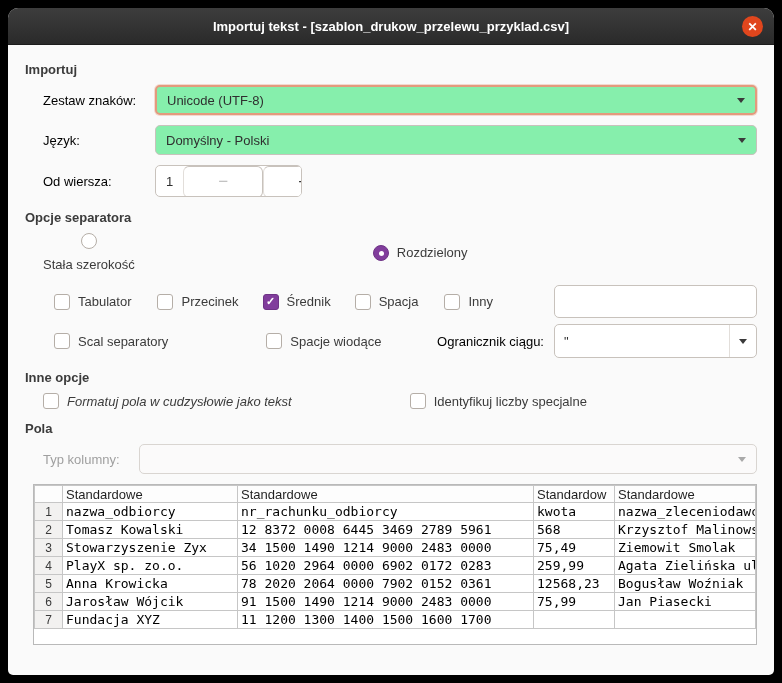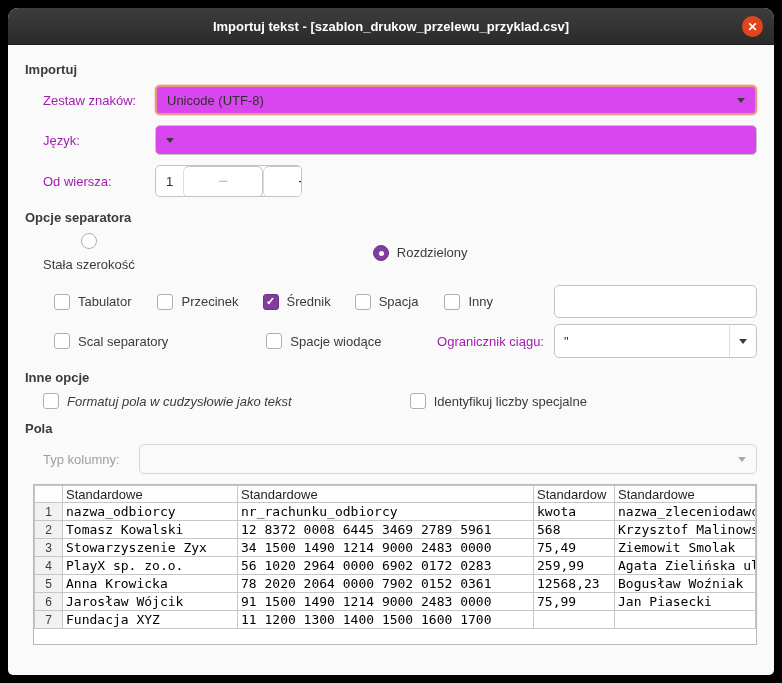--- a/index.html
+++ b/index.html
@@ -25,27 +25,27 @@
     border-radius: 50%; background: #e0461d; color: #fff;
     display: flex; align-items: center; justify-content: center;
     font-size: 12px; font-weight: bold; cursor: pointer;
   }
 
   .content { flex: 1; padding: 9px 17px 0 17px; position: relative; }
 
   h3.sect { font-size: 13px; font-weight: bold; color: #3b3b3b; margin: 8px 0 8px 0; }
 
   .row { display: flex; align-items: center; margin-bottom: 10px; }
-  .lbl { font-size: 13px; color: #a21caf; }
+  .lbl { font-size: 13px; color: #000000; }
   .lbl.indent { margin-left: 18px; }
   .lbl.disabled { color: #9f9f9f; }
 
   
   .combo {
-    height: 30px; background: #d946ef; border: 1px solid #c8c2bc; border-radius: 5px;
+    height: 30px; background: #86efac; border: 1px solid #c8c2bc; border-radius: 5px;
     display: flex; align-items: center; padding: 0 10px; font-size: 13px; color: #2f2f2f;
     flex: 1; position: relative;
   }
   .combo.focused { border: 2px solid #e39a7d; box-shadow: 0 0 0 1px rgba(230,154,125,.35); }
   .combo .val { flex: 1; overflow: hidden; white-space: nowrap; }
   .arrow { width: 0; height: 0; border-left: 4px solid transparent; border-right: 4px solid transparent; border-top: 5px solid #3a3a3a; }
   .arrow.gray { border-top-color: #a9a9a9; }
 
   
   .spin { display: flex; height: 32px; border: 1px solid #c8c2bc; border-radius: 5px; background: #fff; overflow: hidden; width: 147px; }
@@ -109,20 +109,21 @@
       <span class="lbl indent" style="width:112px;">Zestaw znaków:</span>
       <div class="combo focused">
         <span class="val">Unicode (UTF-8)</span>
         <span class="arrow"></span>
       </div>
     </div>
 
     <div class="row">
       <span class="lbl indent" style="width:112px;">Język:</span>
       <div class="combo">
+        <span class="val">Domyślny - Polski</span>
         <span class="arrow"></span>
       </div>
     </div>
 
     <div class="row">
       <span class="lbl indent" style="width:112px;">Od wiersza:</span>
       <div class="spin">
         <span class="v">1</span>
         <span class="btn dis">−</span>
         <span class="btn">+</span>

